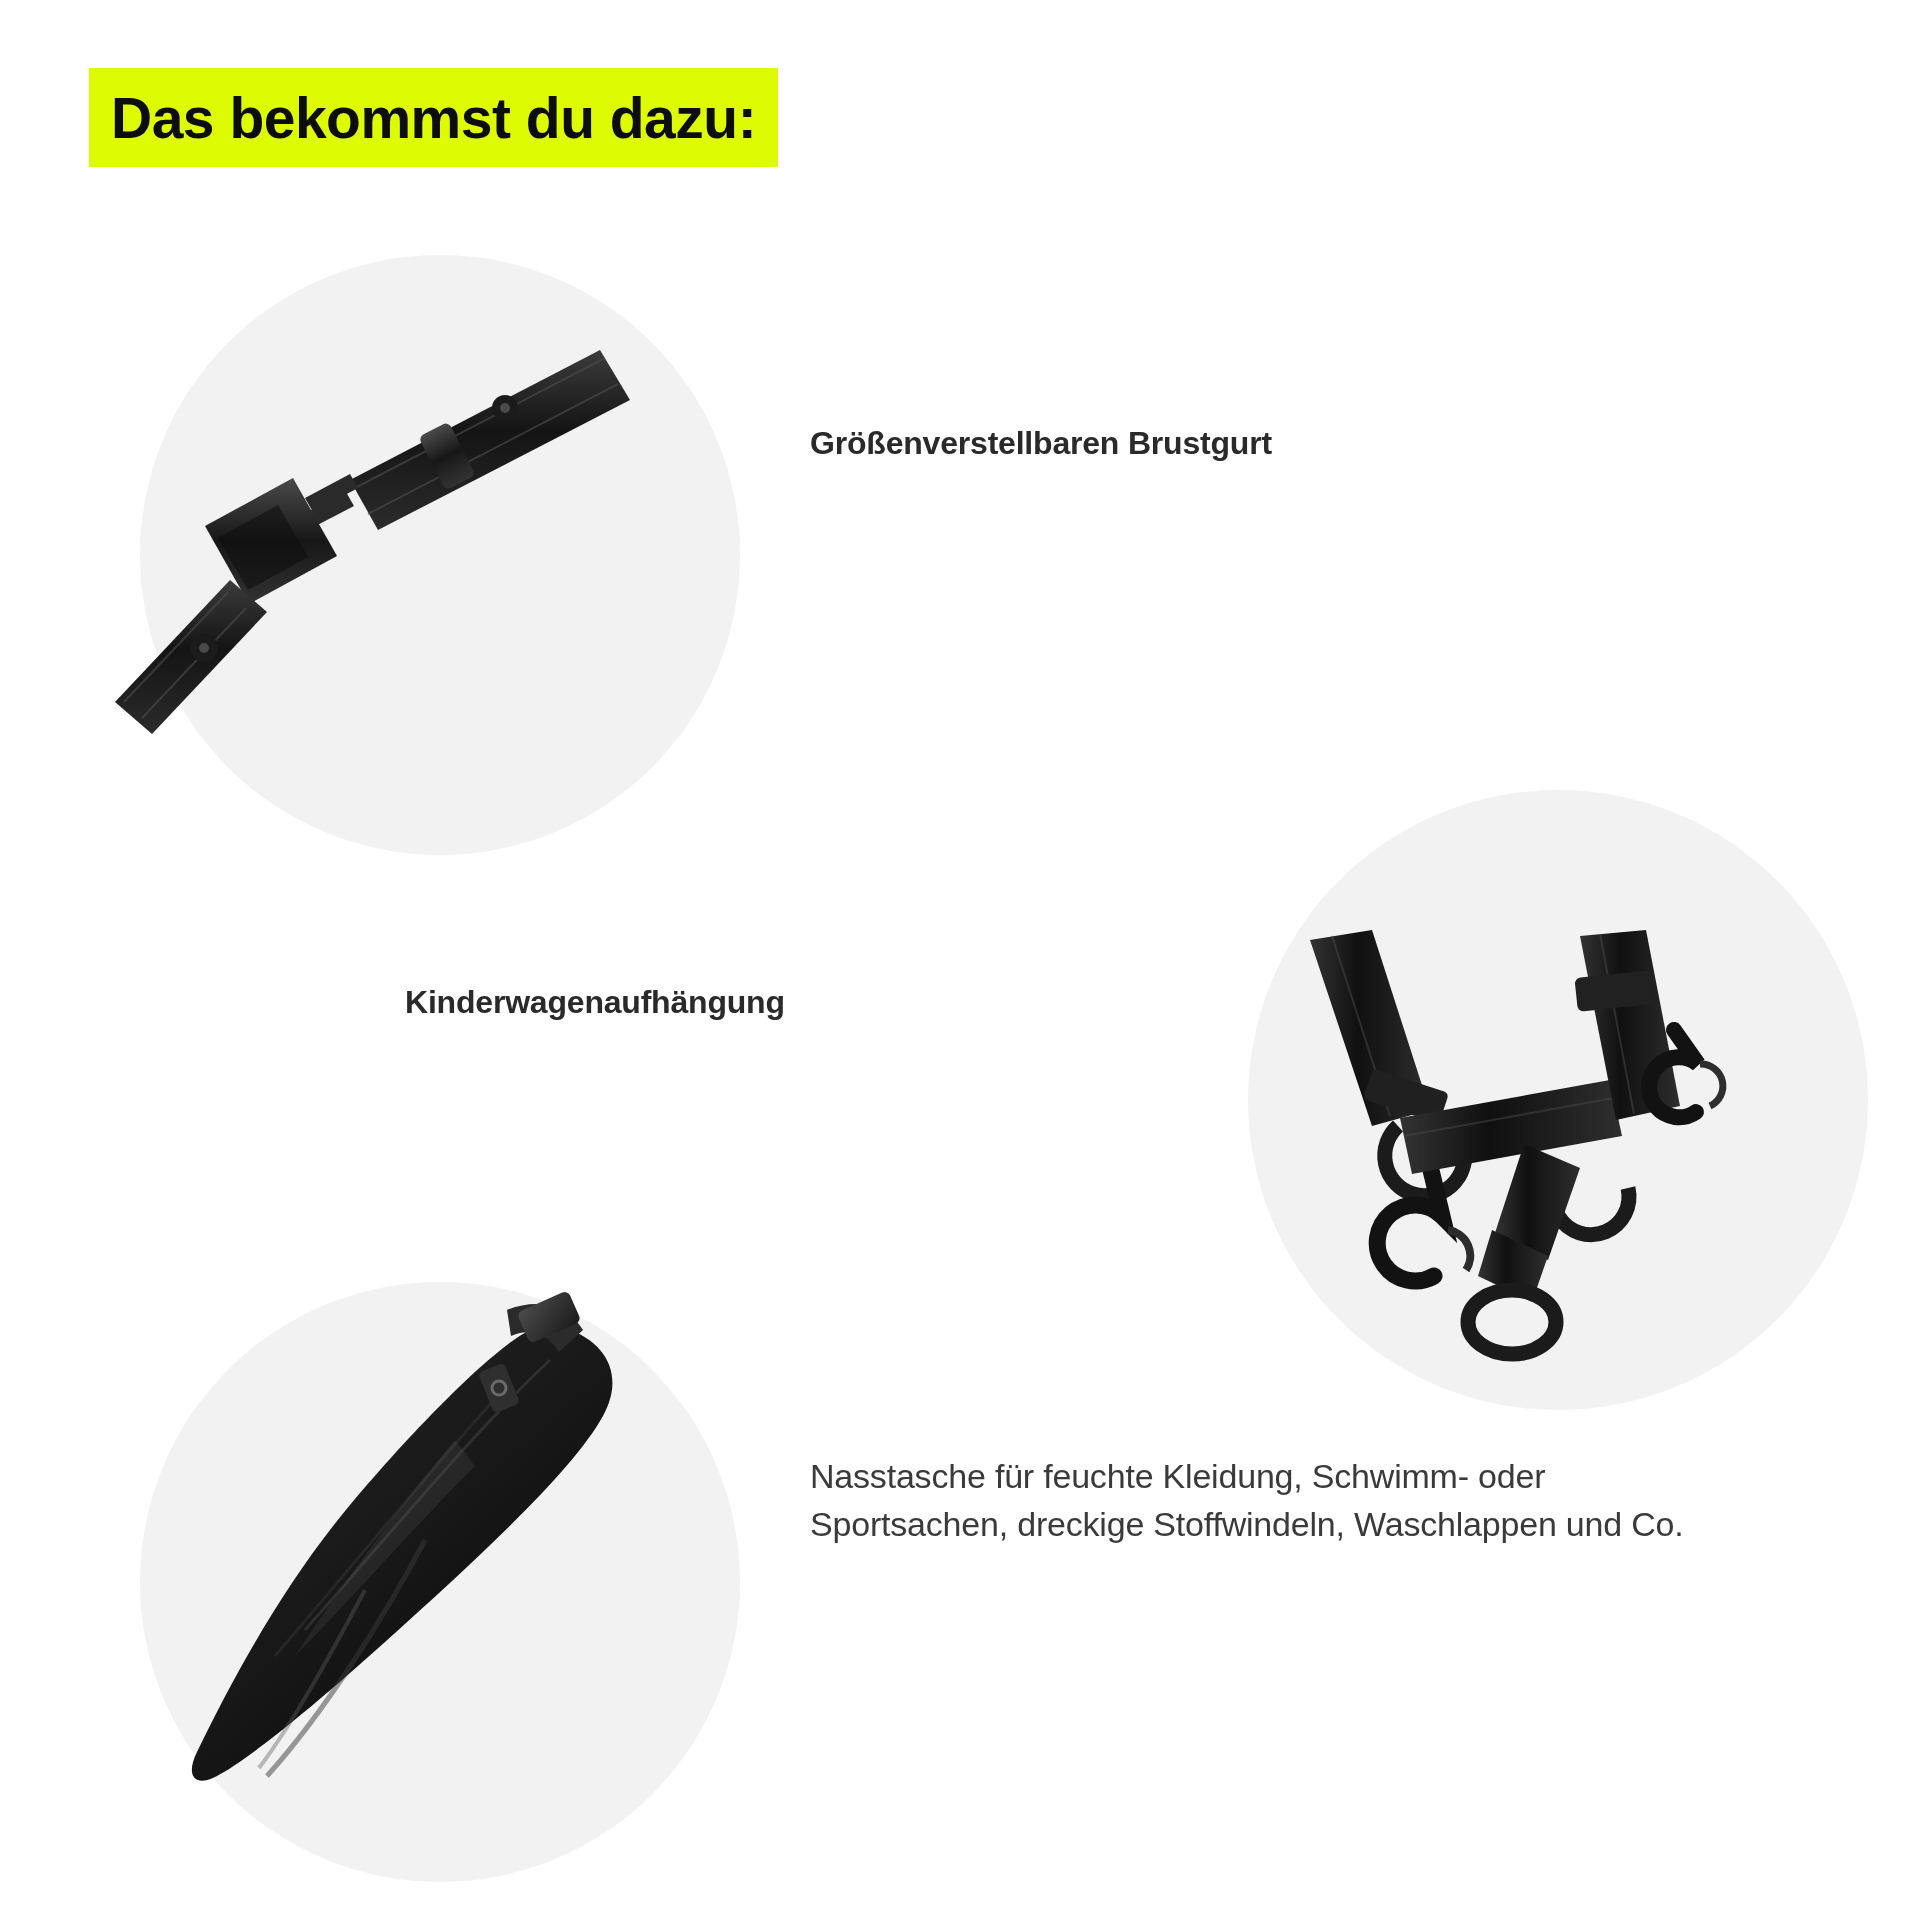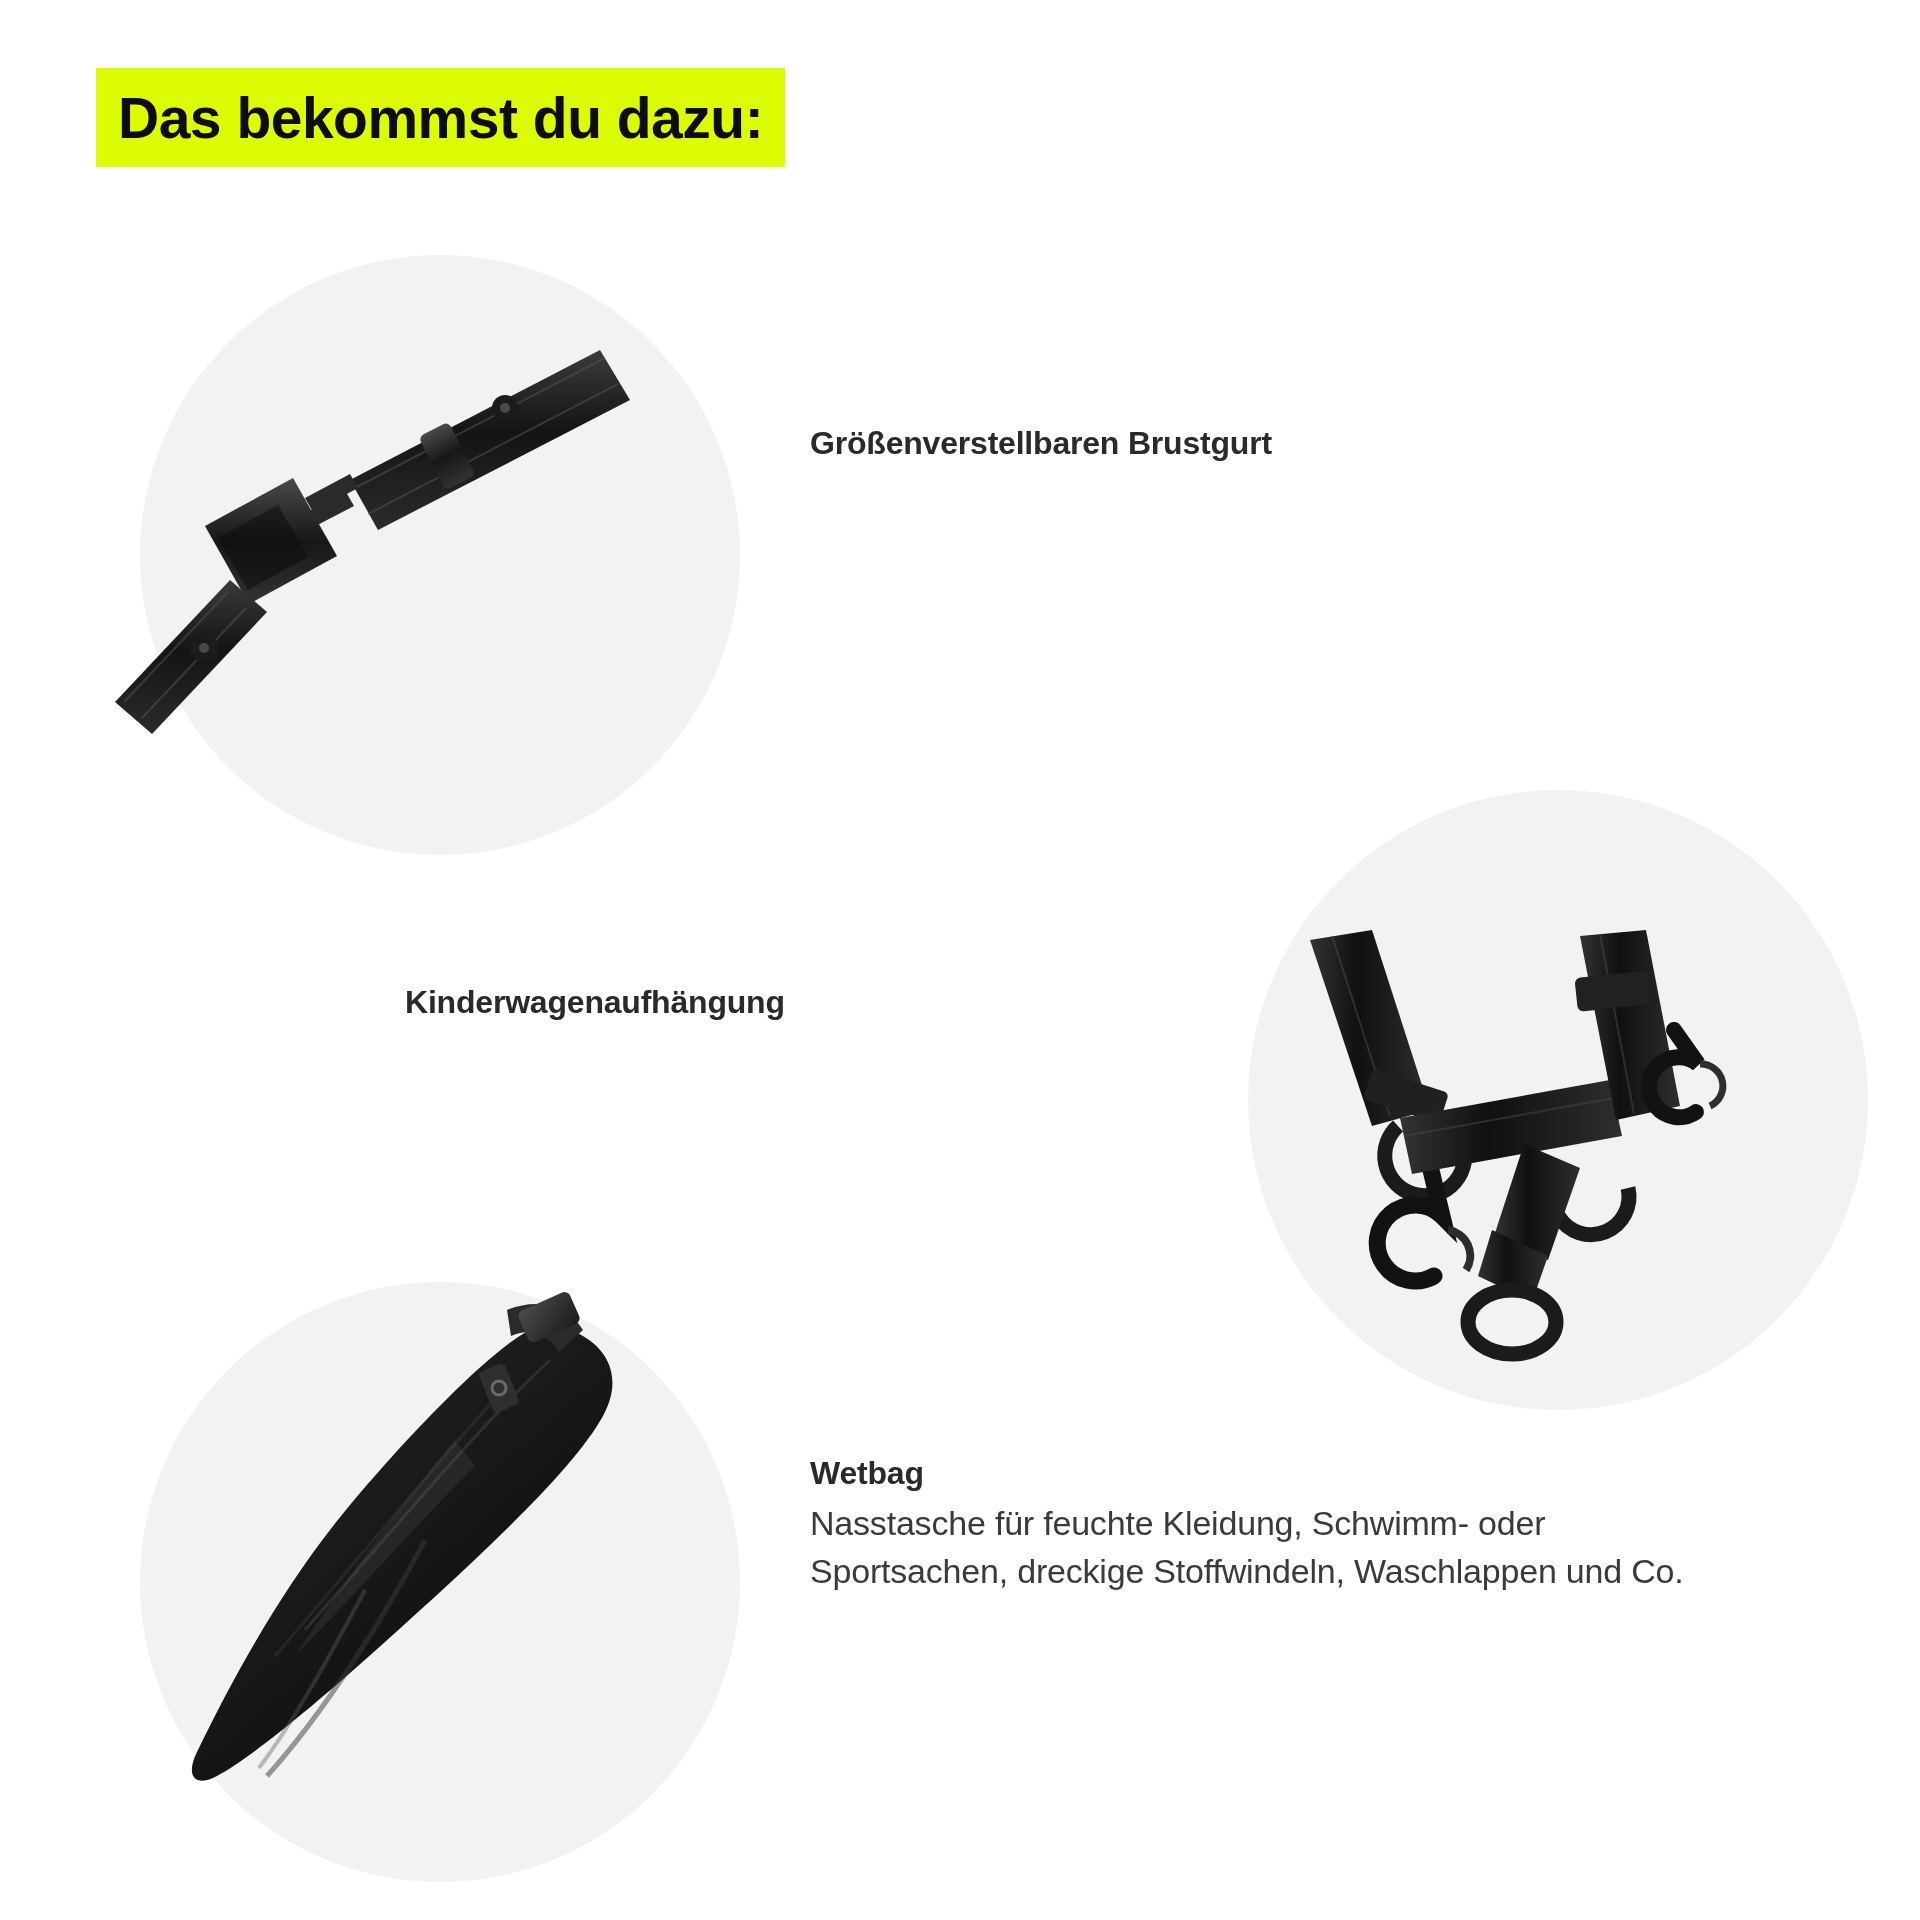--- a/index.html
+++ b/index.html
@@ -12,21 +12,21 @@
     background: #ffffff;
     font-family: "Liberation Sans", sans-serif;
     overflow: hidden;
     position: relative;
   }
 
   
   .heading-wrap {
     position: absolute;
     top: 68px;
-    left: 96px;
+    left: 89px;
   }
   .heading {
     display: inline-block;
     background: #ddfc03;
     color: #0d0d0d;
     font-size: 57px;
     font-weight: bold;
     letter-spacing: -0.5px;
     line-height: 1.0;
     padding: 22px 22px 20px 22px;
@@ -197,15 +197,14 @@
   <path d="M300 150 C250 210 190 290 140 366 C190 316 260 236 320 176 Z" fill="#6a6a6a" opacity=".18"></path>
 
   <path d="M352 20 C382 8 412 14 428 40 L404 62 C392 42 372 38 356 46 Z" fill="#2b2b2b"></path>
 
   <rect x="366" y="10" width="56" height="34" rx="6" transform="rotate(-24 394 27)" fill="url(#bagh)"></rect>
   <rect x="330" y="76" width="28" height="44" rx="5" transform="rotate(-22 344 98)" fill="#2f2f2f"></rect>
   <circle cx="344" cy="98" r="7" fill="none" stroke="#6a6a6a" stroke-width="3"></circle>
 </svg>
 
 <div class="txt" id="txt3">
-  <p class="title">Wetbag</p>
   <p class="desc">Nasstasche für feuchte Kleidung, Schwimm- oder Sportsachen, dreckige Stoffwindeln, Waschlappen und Co.</p>
 </div>
 
 </body></html>

